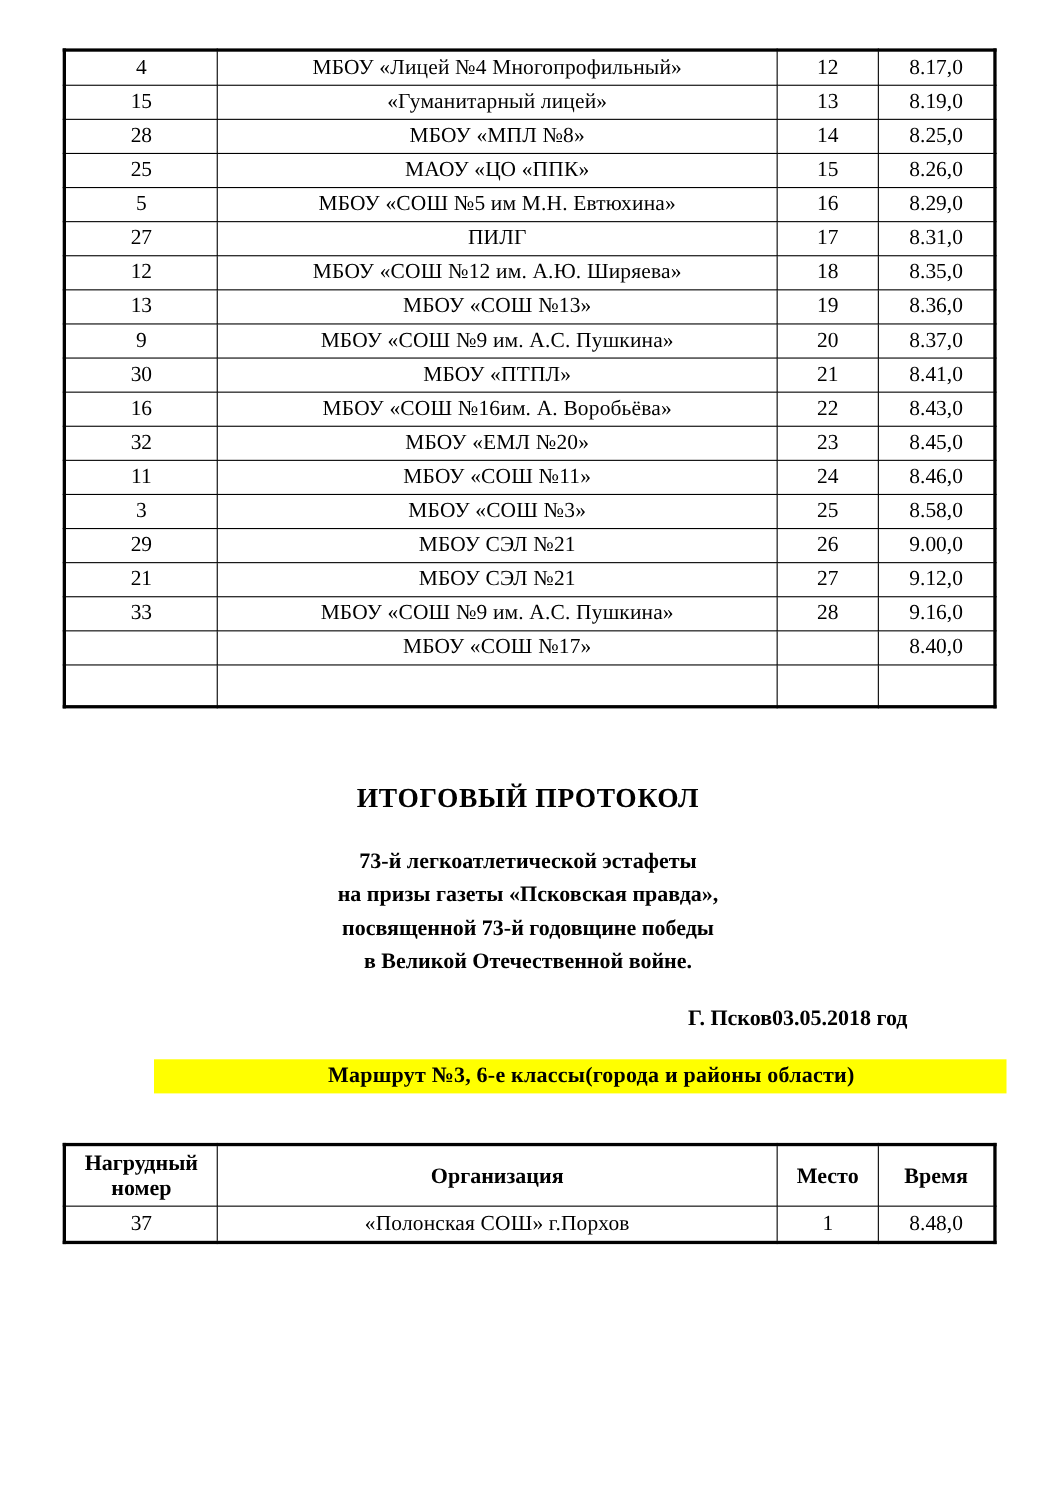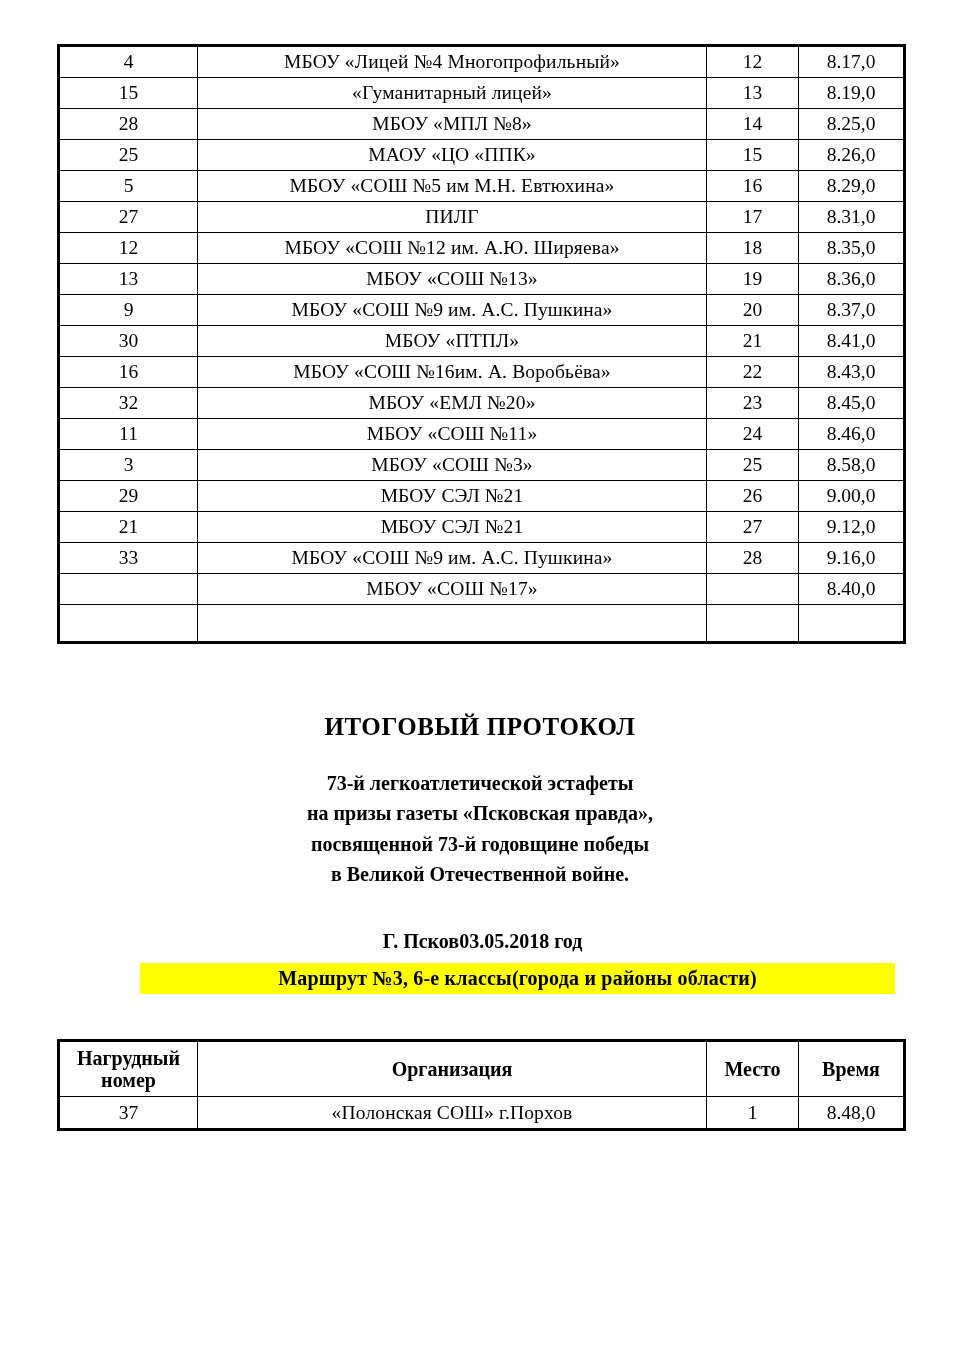--- a/index.html
+++ b/index.html
@@ -86,41 +86,41 @@
   }
   .protocol-subtitle div { white-space: nowrap; font-family: Liberation Serif, serif; }
 
   
   #place-date-line {
     position: absolute;
     left: 140px;
     top: 915px;
     width: 685px;
     display: flex;
-    justify-content: center;
+    justify-content: flex-end;
     align-items: baseline;
     font-size: 20px;
     font-weight: bold;
-    margin-top: 15px;
   }
 
   
   #route-banner {
     position: absolute;
     left: 140px;
     top: 963px;
     width: 755px;
     height: 31px;
     background: #FFFF00;
     display: flex;
     align-items: center;
     justify-content: center;
     font-size: 20px;
     font-weight: bold;
     letter-spacing: 0.2px;
+    padding-left: 20px;
   }
 
   
   #results-table-bottom { left: 57px; top: 1039px; width: 846px; padding-left: 44px; }
   #results-table-bottom th { font-weight: bold; font-size: 20px; }
   #results-table-bottom .header-row th { height: 54px; }
   #results-table-bottom .row-std td { height: 31px; }
 </style>
 </head>
 <body>

